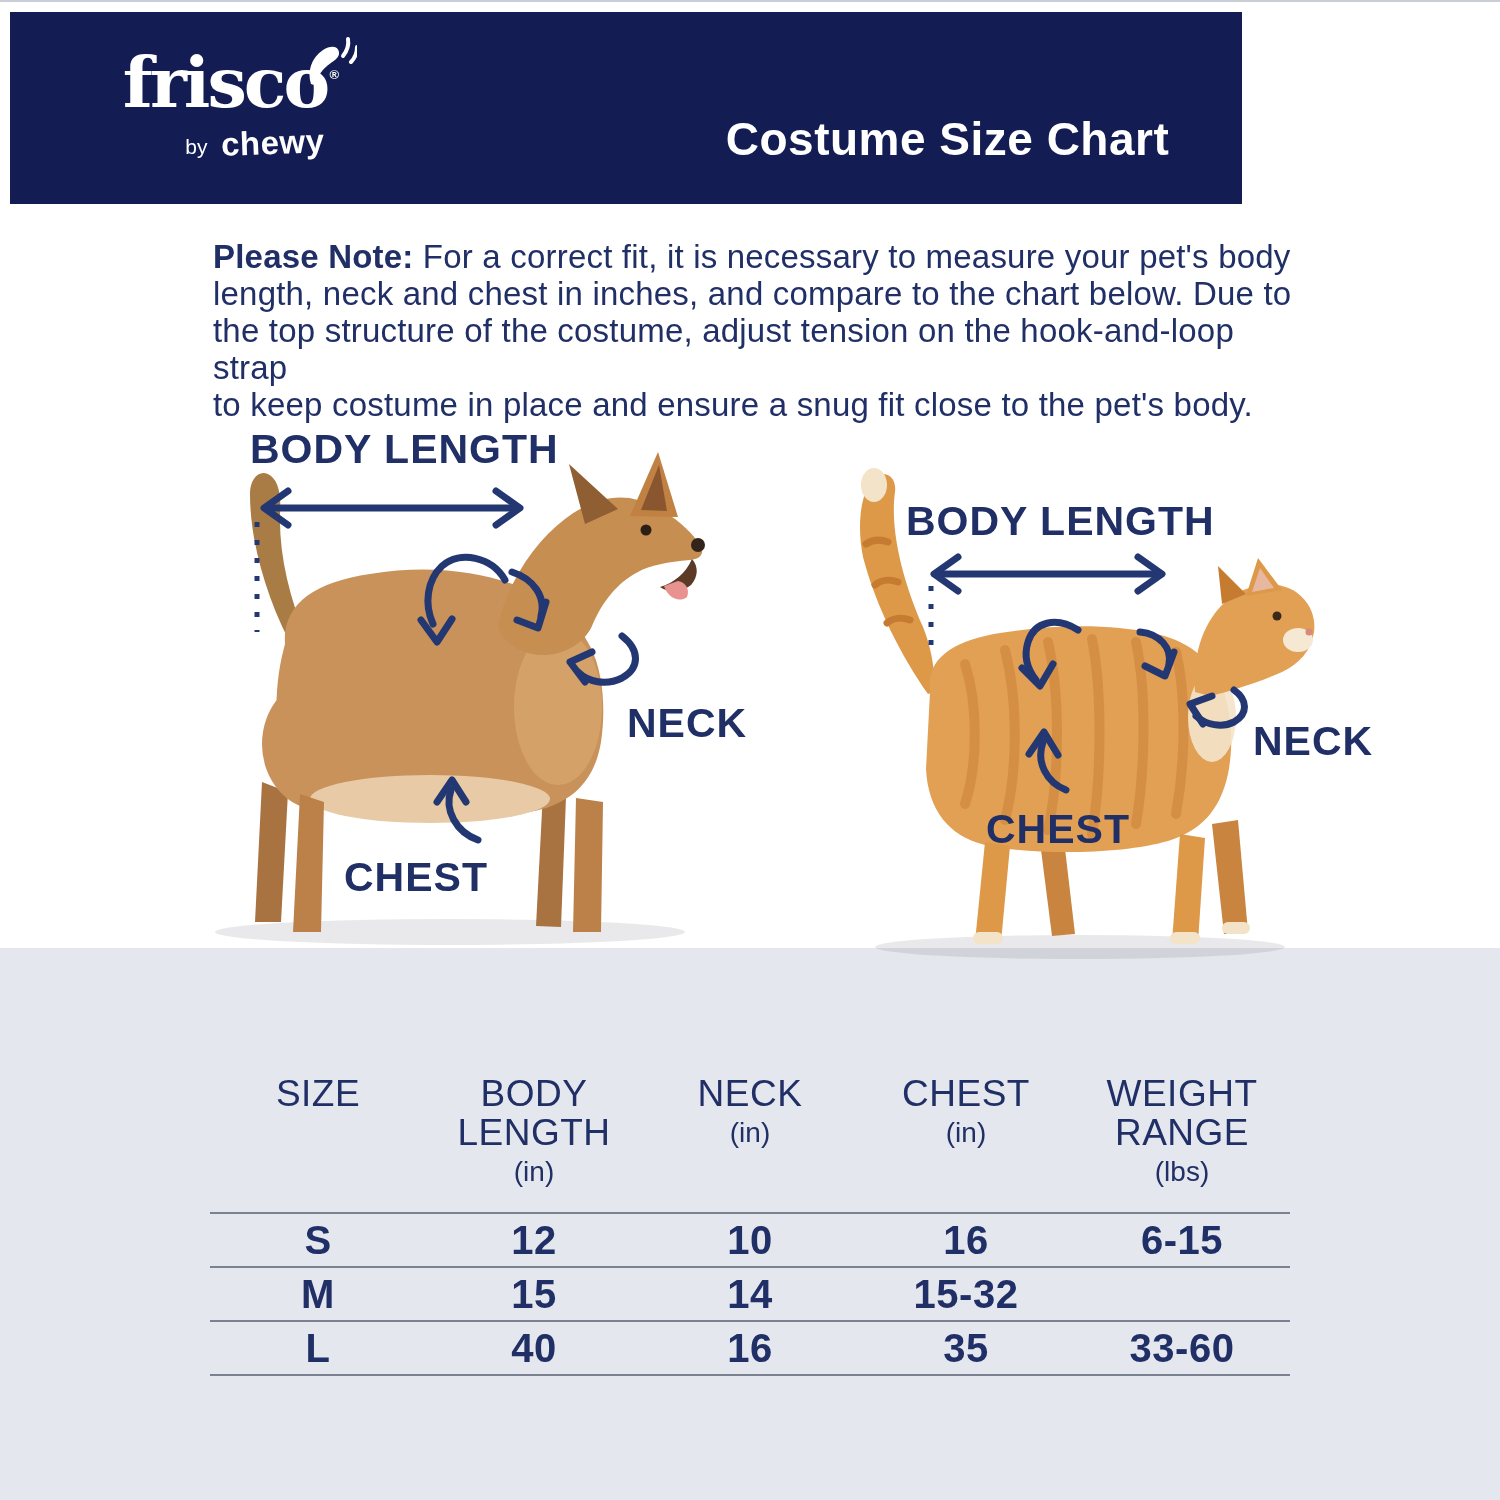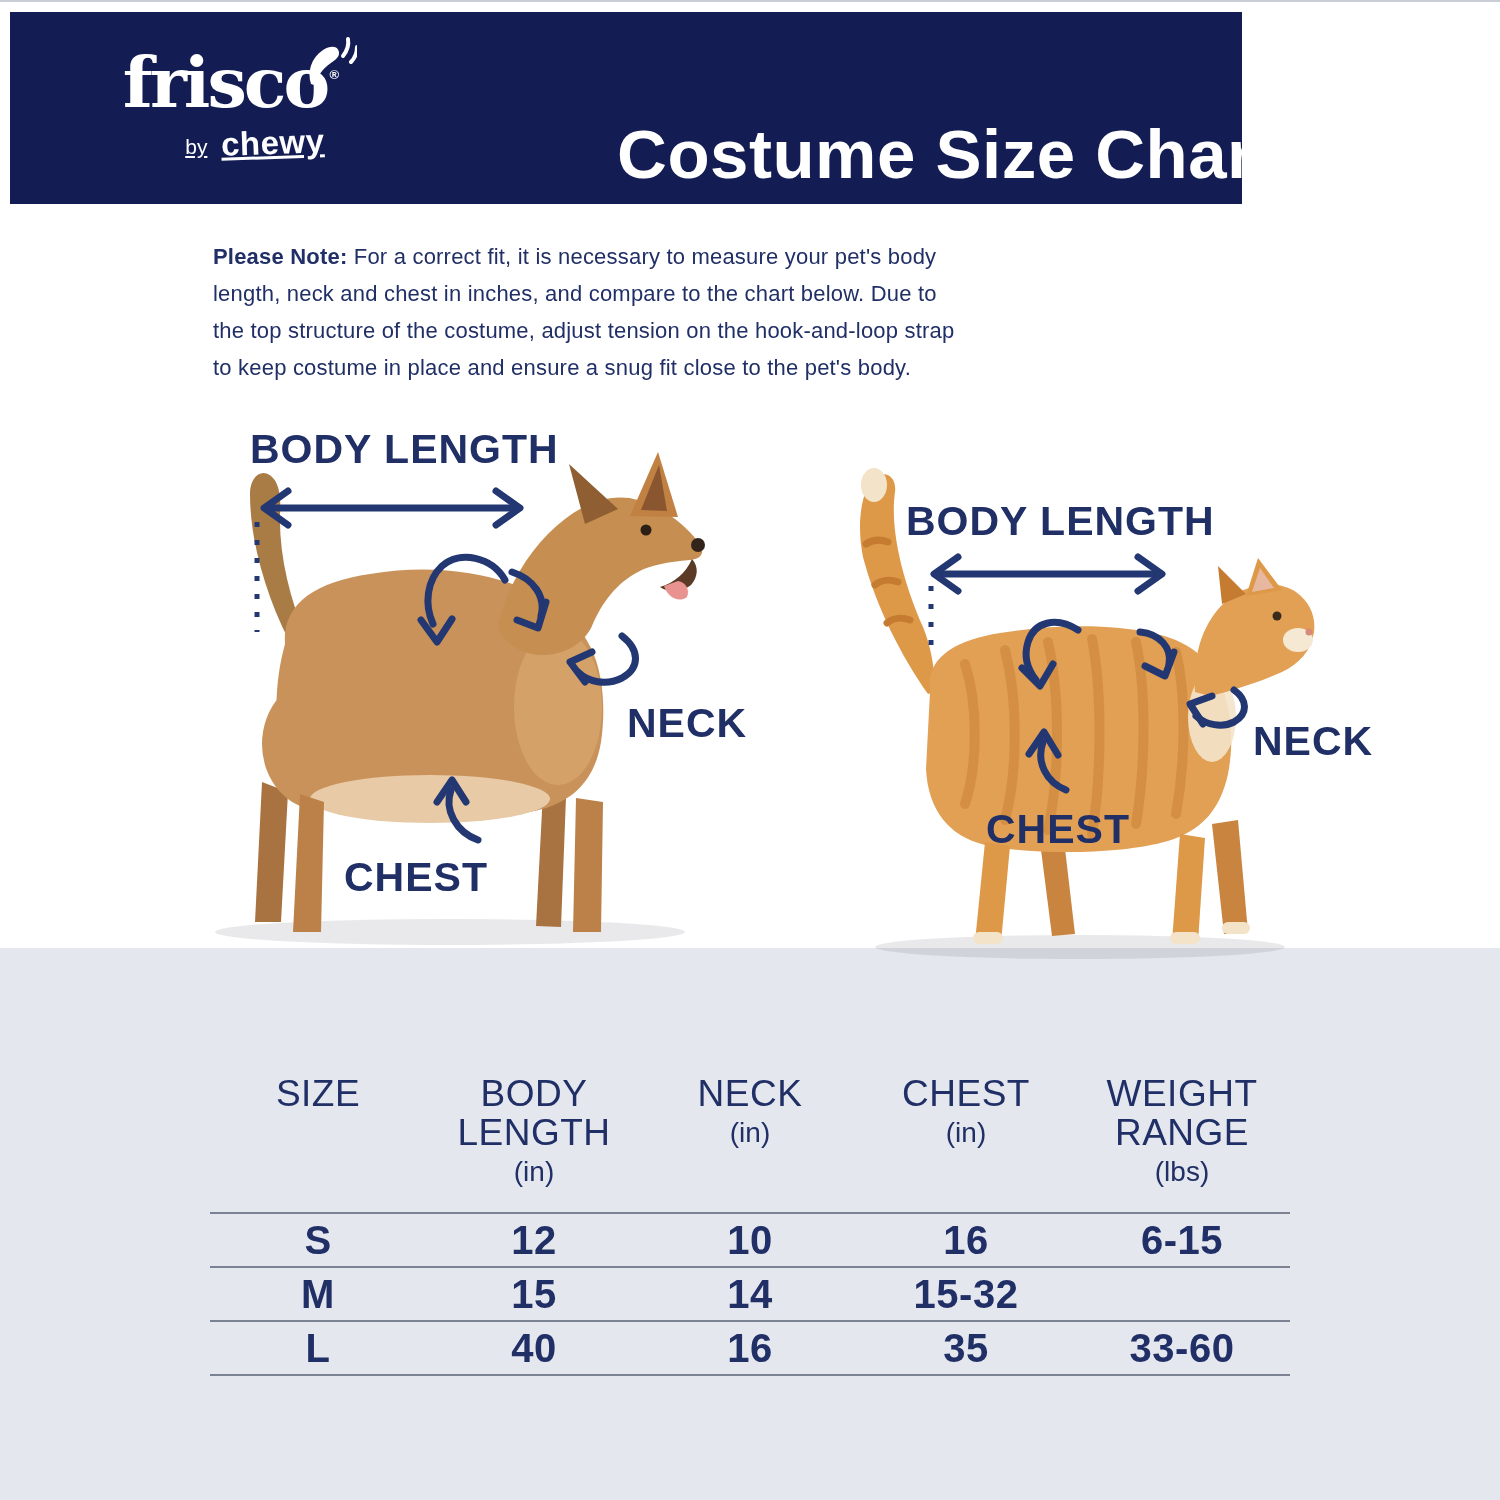--- a/index.html
+++ b/index.html
@@ -22,32 +22,32 @@
   }
   .logo{position:absolute;left:85px;top:28px;width:260px;color:#fff;text-align:center;}
   .logo-word{
     position:relative;display:inline-block;
     font-family:"DejaVu Serif",serif;font-weight:bold;
     font-size:70px;line-height:86px;letter-spacing:-3px;
   }
   .logo-reg{font-family:"Liberation Sans",sans-serif;font-size:13px;font-weight:bold;
     position:absolute;right:-12px;bottom:8px;letter-spacing:0;}
   .logo-tail{position:absolute;right:-30px;top:-6px;}
-  .logo-by{margin-top:-2px;margin-left:60px;display:flex;align-items:baseline;gap:14px;justify-content:center;text-decoration:underline;}
+  .logo-by{margin-top:-2px;margin-left:60px;display:flex;align-items:baseline;gap:14px;justify-content:center;}
   .logo-by-word{font-size:21px;font-weight:normal;color:#fff;}
   .logo-chewy{font-size:33px;font-weight:bold;letter-spacing:.5px;color:#fff;transform:rotate(-2deg);}
   .title{
     position:absolute;left:565px;top:0;width:745px;height:192px;
     display:flex;align-items:center;justify-content:center;
-    color:#fff;font-size:69px;font-weight:bold;letter-spacing:.5px;white-space:nowrap;
+    color:#fff;font-size:46px;font-weight:bold;letter-spacing:.5px;white-space:nowrap;
   }
   
   .note{
     position:absolute;left:213px;top:236px;width:1090px;
-    font-size:22px;line-height:37px;color:var(--ink);
+    font-size:33px;line-height:37px;color:var(--ink);
     white-space:pre-line;letter-spacing:.2px;
   }
   .note-label{font-weight:bold;}
   
   .diagram-svg{position:absolute;left:0;top:0;width:1500px;height:1500px;pointer-events:none;z-index:1;}
   .diagram-label{
     position:absolute;z-index:2;font-weight:bold;font-size:41px;
     letter-spacing:1px;color:var(--ink);white-space:nowrap;
   }
   

